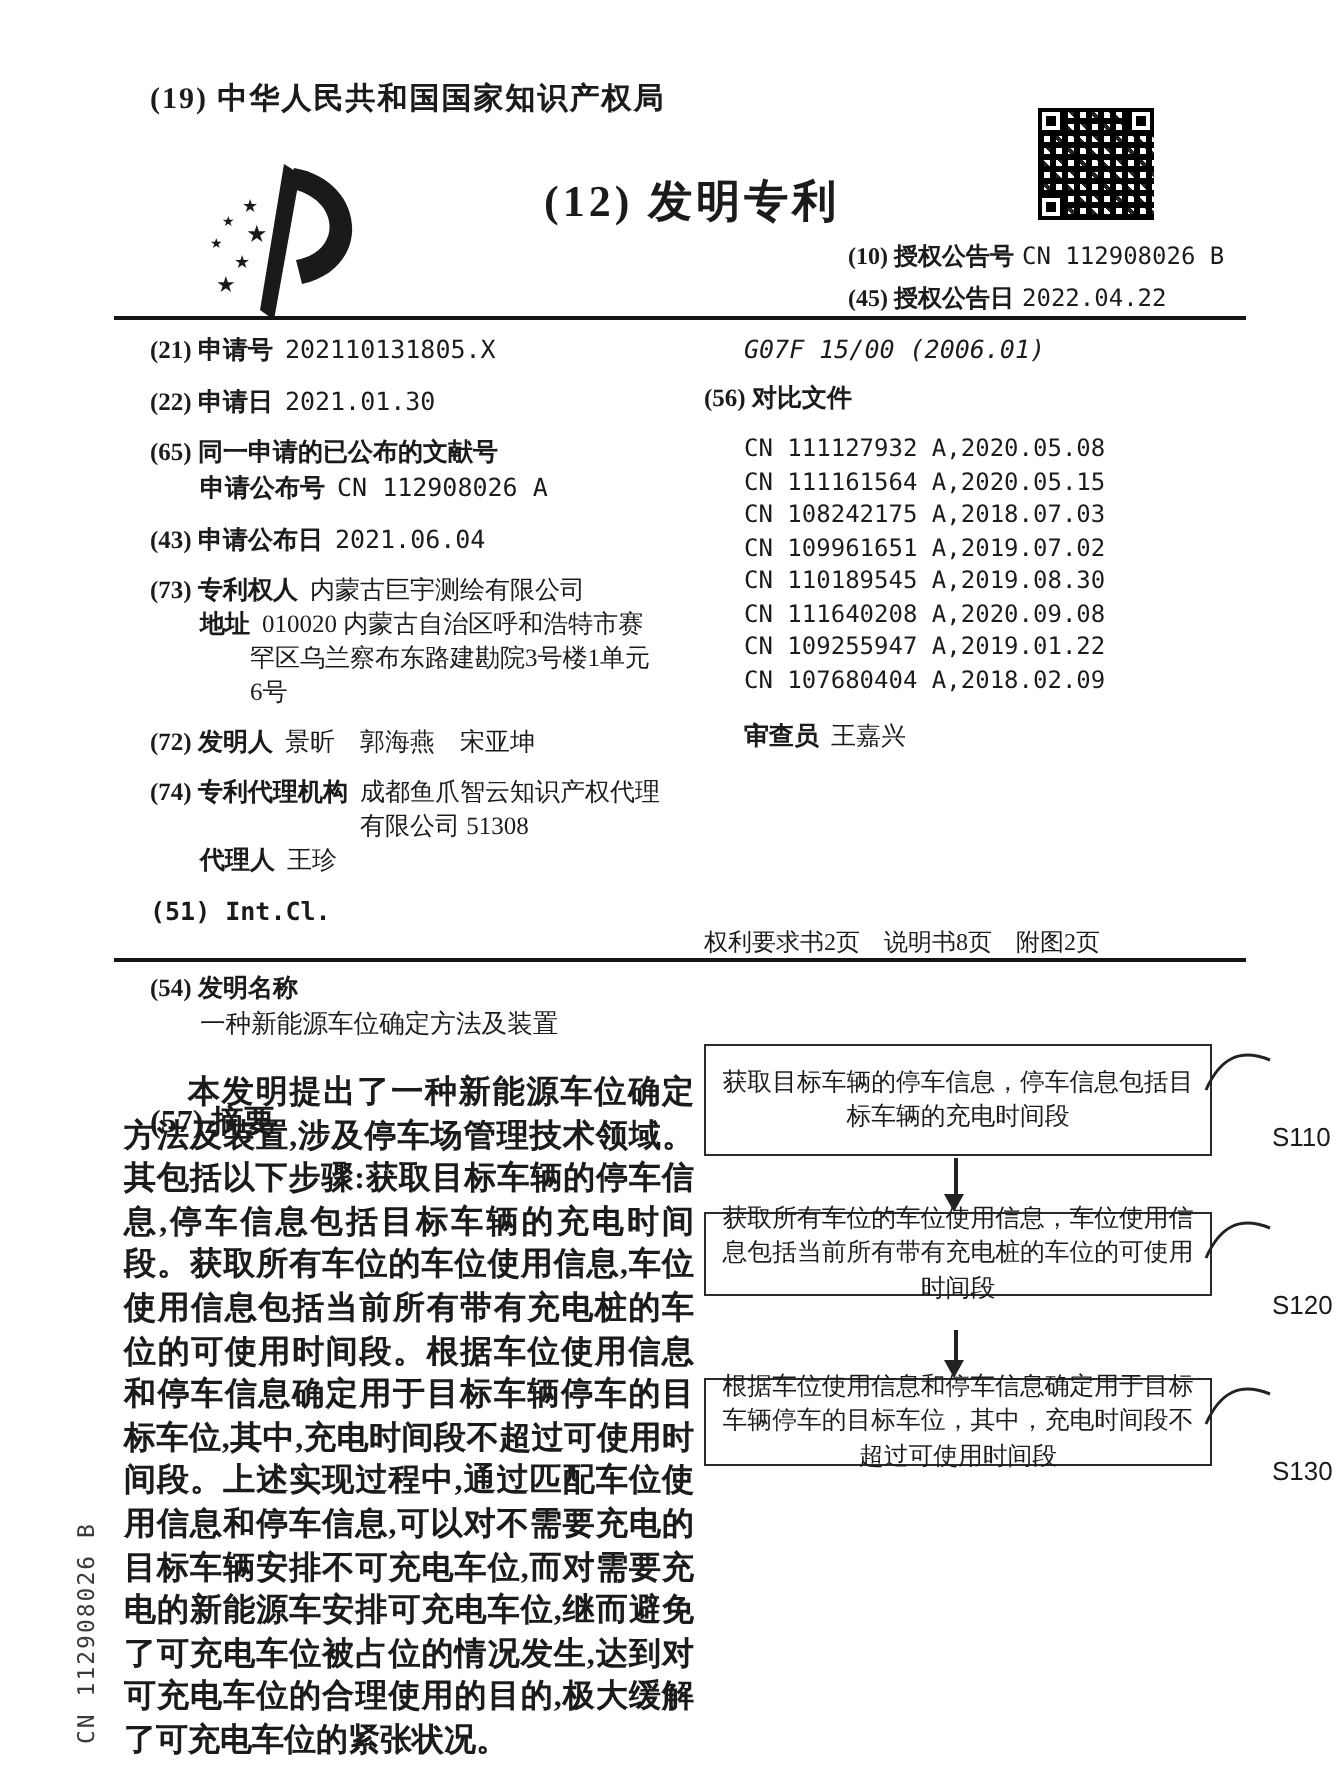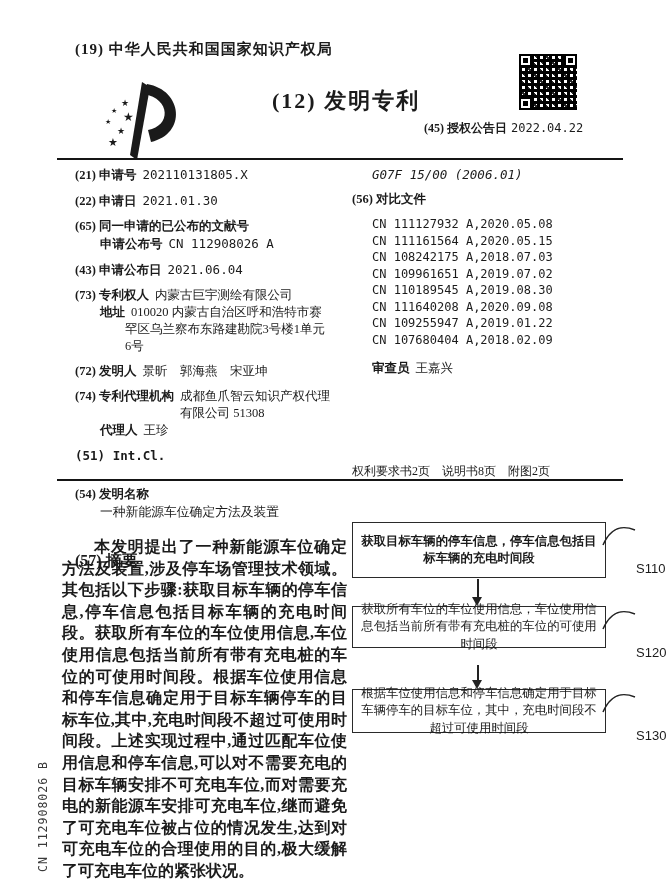--- a/index.html
+++ b/index.html
@@ -44,21 +44,21 @@
   .t54{position:absolute;left:75px;top:486px;font-size:12.5px;font-weight:bold;}
   .t-name{position:absolute;left:100px;top:504px;font-size:12.8px;}
   .t57{position:absolute;left:75px;top:551px;font-size:16px;font-weight:bold;}
   .abstract{position:absolute;left:62px;top:536px;width:285px;font-size:16px;line-height:21.6px;
             text-align:justify;text-indent:2em;margin:0;font-weight:bold;}
 
   
   .flow-box{position:absolute;left:352px;width:254px;box-sizing:border-box;border:1.2px solid #2a2a2a;
             display:flex;align-items:center;justify-content:center;text-align:center;
             font-family:"Liberation Sans",sans-serif;font-size:12.4px;line-height:17.5px;padding:3px 8px;}
-  .fb1{top:522px;height:56px;font-weight:bold;}
+  .fb1{top:522px;height:56px;}
   .fb2{top:606px;height:42px;}
   .fb3{top:689px;height:44px;}
   .flow-label{position:absolute;left:636px;font-family:"Liberation Sans",sans-serif;font-size:13px;margin-top:40px;}
   .fl1{top:521px}.fl2{top:605px}.fl3{top:688px}
   .arrow-line{position:absolute;left:477px;width:1.5px;background:#222;}
   .al1{top:579px;height:18px;}
   .al2{top:665px;height:15px;}
   .arrow-head{position:absolute;left:472px;width:0;height:0;
               border-left:5px solid transparent;border-right:5px solid transparent;border-top:9px solid #222;}
   .ah1{top:597px}.ah2{top:680px}
@@ -90,20 +90,21 @@
 
   <div class="doc-type">(12) 发明专利</div>
 
   <div class="qr">
     <div class="qr-finder qr-f1"></div>
     <div class="qr-finder qr-f2"></div>
     <div class="qr-finder qr-f3"></div>
   </div>
 
   <div class="grant-block">
+    <div><span class="lbl">(10) 授权公告号</span><span class="mono">CN 112908026 B</span></div>
     <div><span class="lbl">(45) 授权公告日</span><span class="mono">2022.04.22</span></div>
   </div>
 
   <div class="rule rule1"></div>
 
   <div class="col col-left">
     <div class="entry"><span class="lbl">(21) 申请号</span><span class="mono">202110131805.X</span></div>
     <div class="entry"><span class="lbl">(22) 申请日</span><span class="mono">2021.01.30</span></div>
     <div class="entry">
       <div class="lbl">(65) 同一申请的已公布的文献号</div>

